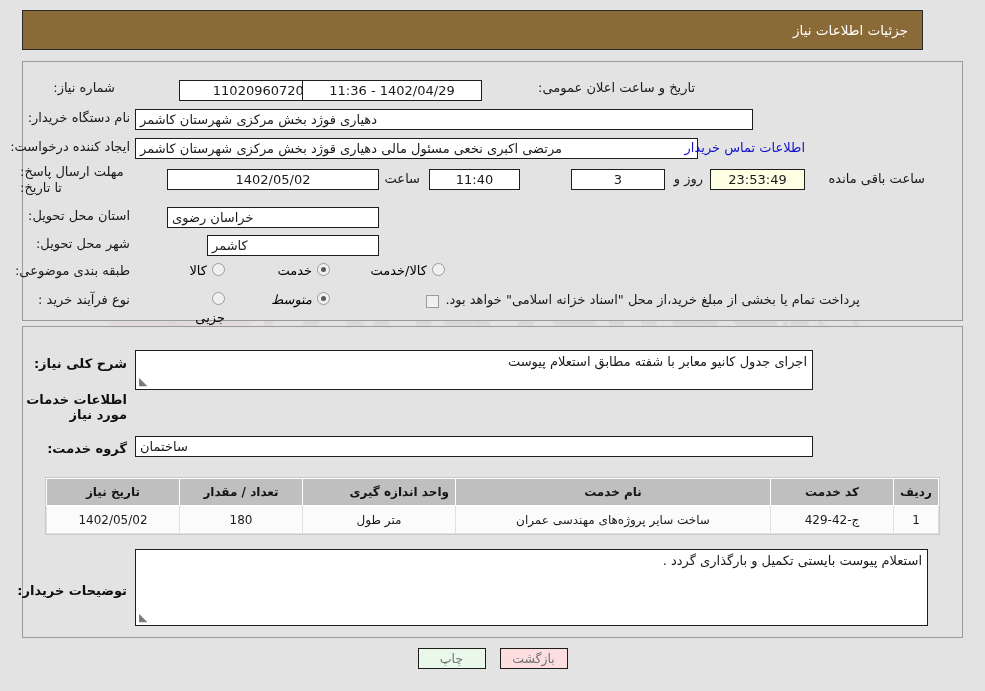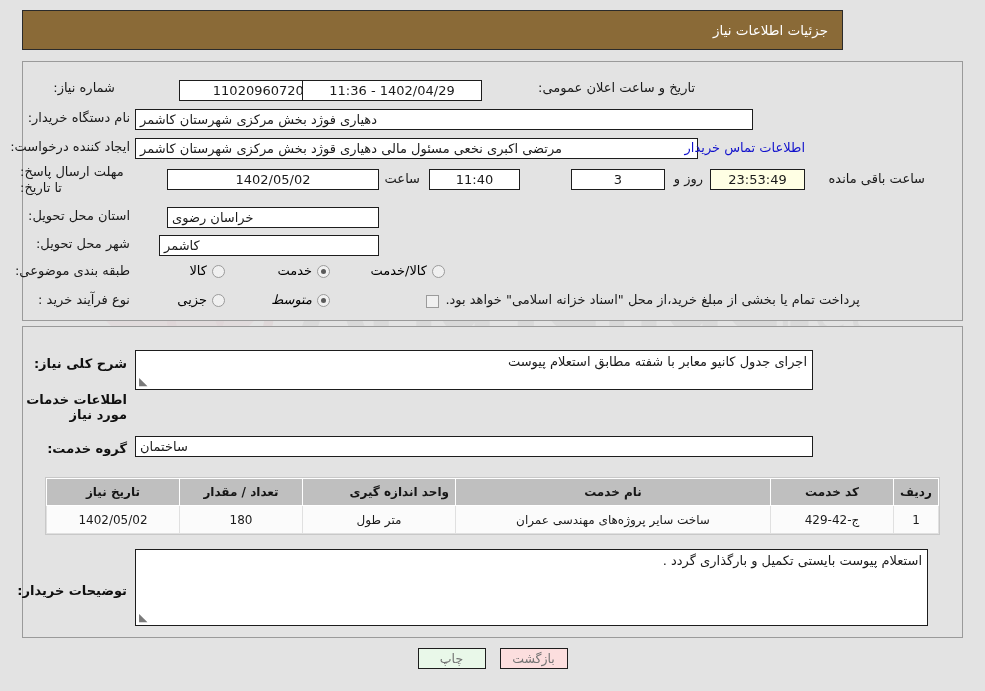--- a/index.html
+++ b/index.html
@@ -24,21 +24,21 @@
     width: 985px; height: 230px;
     pointer-events: none;
     opacity: .30;
     z-index: 0;
   }
 
   
   .title-bar {
     position: absolute;
     left: 22px; top: 10px;
-    width: 821px; height: 40px;
+    width: 901px; height: 40px;
     background: #8a6a37;
     border: 1px solid #2b2b2b;
     box-sizing: border-box;
     display: flex;
     align-items: center;
     justify-content: flex-start;
     padding-right: 14px;
   }
   .title-bar .ttl {
     color: #ffffff;
@@ -104,21 +104,21 @@
     vertical-align: middle;
   }
   .radio.sel::after {
     content: "";
     position: absolute;
     left: 3px; top: 3px;
     width: 5px; height: 5px;
     border-radius: 50%;
     background: #5a5a5a;
   }
-  .radio-grp { display: inline-flex; align-items: flex-end; gap: 5px; font-size: 13px; }
+  .radio-grp { display: inline-flex; align-items: flex-start; gap: 5px; font-size: 13px; }
 
   .checkbox {
     display: inline-block;
     width: 13px; height: 13px;
     border: 1px solid #9b9b9b;
     background: #f0f0f0;
     box-sizing: border-box;
     vertical-align: middle;
   }
 
@@ -264,42 +264,42 @@
   <span class="note" style="position:absolute; right:60px; top:171px; z-index:2;">ساعت باقی مانده</span>
 
   <div class="row" style="right:855px; top:208px; z-index:2;">
     <span class="lbl">استان محل تحویل:</span>
   </div>
   <div class="box" style="position:absolute; right:606px; top:207px; width:212px; z-index:2;">خراسان رضوی</div>
 
   <div class="row" style="right:855px; top:236px; z-index:2;">
     <span class="lbl">شهر محل تحویل:</span>
   </div>
-  <div class="box" style="position:absolute; right:606px; top:235px; width:220px; z-index:2;">کاشمر</div>
+  <div class="box" style="position:absolute; right:606px; top:235px; width:172px; z-index:2;">کاشمر</div>
 
   <div class="row" style="right:855px; top:263px; z-index:2;">
     <span class="lbl">طبقه بندی موضوعی:</span>
   </div>
   <div class="radio-grp" style="position:absolute; right:760px; top:263px; z-index:2;">
     <span class="radio"></span>
     <span>کالا</span>
   </div>
   <div class="radio-grp" style="position:absolute; right:655px; top:263px; z-index:2;">
     <span class="radio sel"></span>
     <span>خدمت</span>
   </div>
   <div class="radio-grp" style="position:absolute; right:540px; top:263px; z-index:2;">
     <span class="radio"></span>
     <span>کالا/خدمت</span>
   </div>
 
   <div class="row" style="right:855px; top:292px; z-index:2;">
     <span class="lbl">نوع فرآیند خرید :</span>
   </div>
-  <div class="radio-grp" style="position:absolute; right:760px; top:292px; z-index:2;">
+  <div class="radio-grp" style="position:absolute; right:760px; top:292px; z-index:2;flex-direction:column;">
     <span class="radio"></span>
     <span>جزیی</span>
   </div>
   <div class="radio-grp" style="position:absolute; right:655px; top:292px; z-index:2;font-style:italic;">
     <span class="radio sel"></span>
     <span>متوسط</span>
   </div>
   <span class="checkbox" style="position:absolute; right:546px; top:295px; z-index:2;"></span>
   <span class="note" style="position:absolute; right:125px; top:292px; z-index:2;">پرداخت تمام یا بخشی از مبلغ خرید،از محل "اسناد خزانه اسلامی" خواهد بود.</span>
 

